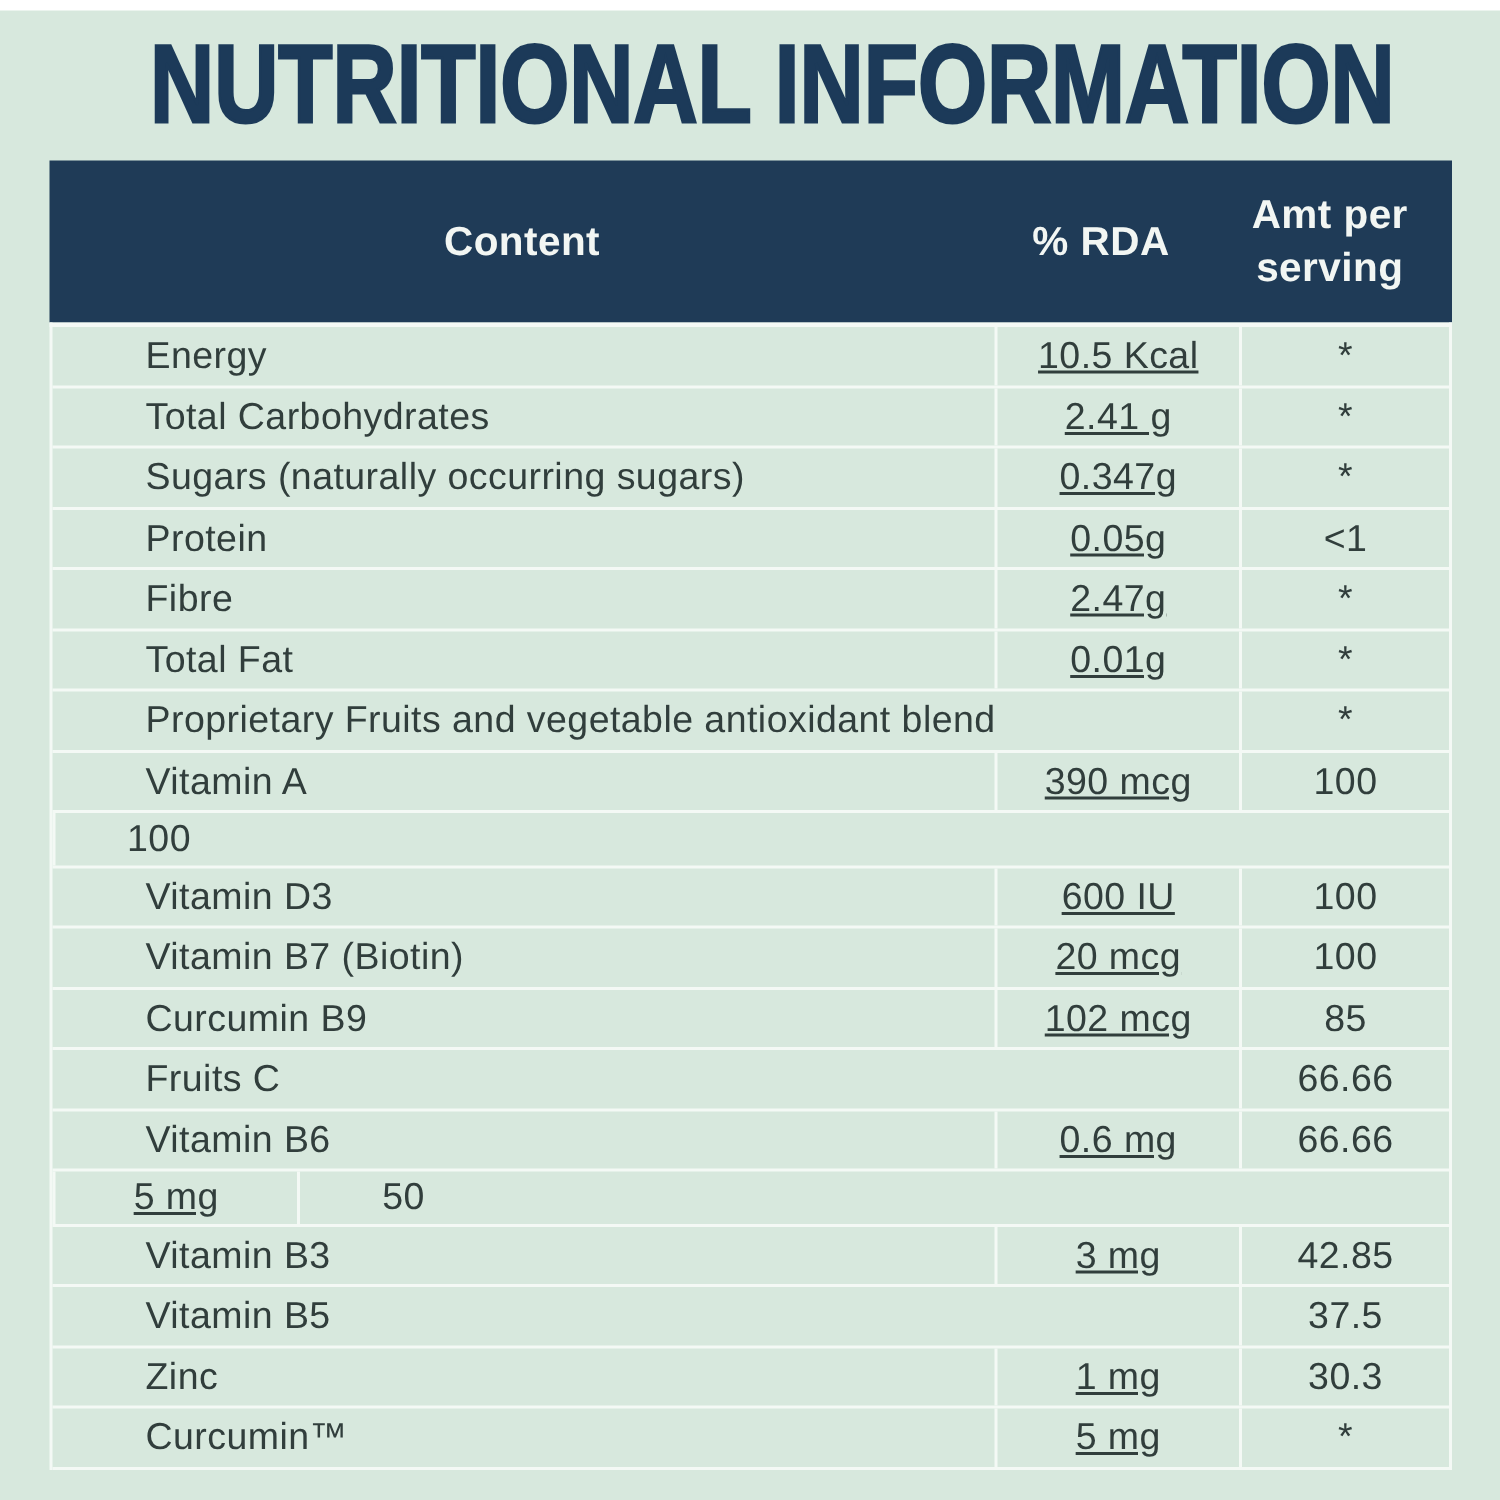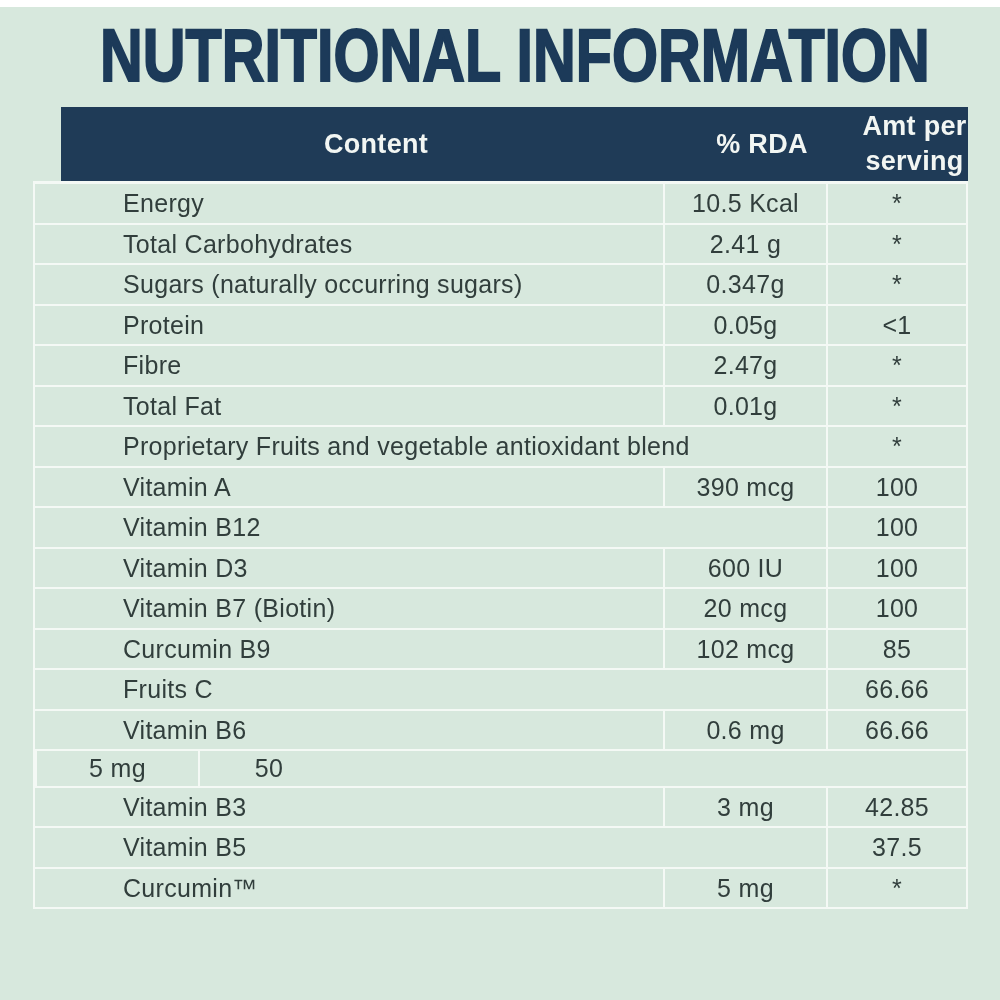--- a/index.html
+++ b/index.html
@@ -34,29 +34,28 @@
     -webkit-text-stroke:2px var(--title-color);
     transform:scaleX(0.8);
     transform-origin:50% 50%;
     white-space:nowrap;
   }
   .table{
     position:absolute;
     left:33px;top:107px;width:935px;
   }
   .thead{
-    height:74px;
+    height:108px;
     background:var(--header-bg);
     display:flex;
     align-items:center;
     color:var(--header-text);
     font-weight:bold;
     font-size:27px;
     letter-spacing:0.3px;
-    margin-left:28px;
   }
   .th{text-align:center;}
   .th-content{flex:0 0 630px;}
   .th-amt{flex:0 0 163px;line-height:1.3;padding:0 14px;}
   .th-rda{flex:0 0 142px;}
   .tbody{
     border-left:2px solid var(--grid-line);
     border-right:2px solid var(--grid-line);
     border-top:3px solid var(--grid-line);
   }
@@ -69,26 +68,26 @@
     display:flex;
     align-items:center;
     font-size:25px;
     letter-spacing:0.3px;
     color:var(--body-text);
     line-height:1.38;
   }
   .td-content{
     flex:1 1 auto;
     padding:2px 10px 2px 62px;
-    margin-left:26px;
   }
   .td-amt{
     flex:0 0 163px;
     border-left:2px solid var(--grid-line);
     justify-content:center;
+    text-decoration:underline;
   }
   .td-rda{
     flex:0 0 140px;
     border-left:2px solid var(--grid-line);
     justify-content:center;
     text-align:center;
   }
 </style>
 </head>
 <body>
@@ -137,21 +136,20 @@
         <div class="tr">
           <div class="td td-content">Proprietary Fruits and vegetable antioxidant blend</div>
           <div class="td td-rda">*</div>
         </div>
         <div class="tr">
           <div class="td td-content">Vitamin A</div>
           <div class="td td-amt">390 mcg</div>
           <div class="td td-rda">100</div>
         </div>
         <div class="tr">
-          <div class="td td-content">Vitamin B12</div>
           <div class="td td-rda">100</div>
         </div>
         <div class="tr">
           <div class="td td-content">Vitamin D3</div>
           <div class="td td-amt">600 IU</div>
           <div class="td td-rda">100</div>
         </div>
         <div class="tr">
           <div class="td td-content">Vitamin B7 (Biotin)</div>
           <div class="td td-amt">20 mcg</div>
@@ -178,19 +176,24 @@
         <div class="tr">
           <div class="td td-content">Vitamin B3</div>
           <div class="td td-amt">3 mg</div>
           <div class="td td-rda">42.85</div>
         </div>
         <div class="tr">
           <div class="td td-content">Vitamin B5</div>
           <div class="td td-rda">37.5</div>
         </div>
         <div class="tr">
+          <div class="td td-content">Zinc</div>
+          <div class="td td-amt">1 mg</div>
+          <div class="td td-rda">30.3</div>
+        </div>
+        <div class="tr">
           <div class="td td-content">Curcumin™</div>
           <div class="td td-amt">5 mg</div>
           <div class="td td-rda">*</div>
         </div>
       </div>
   </div>
 </div>
 
 </body></html>

